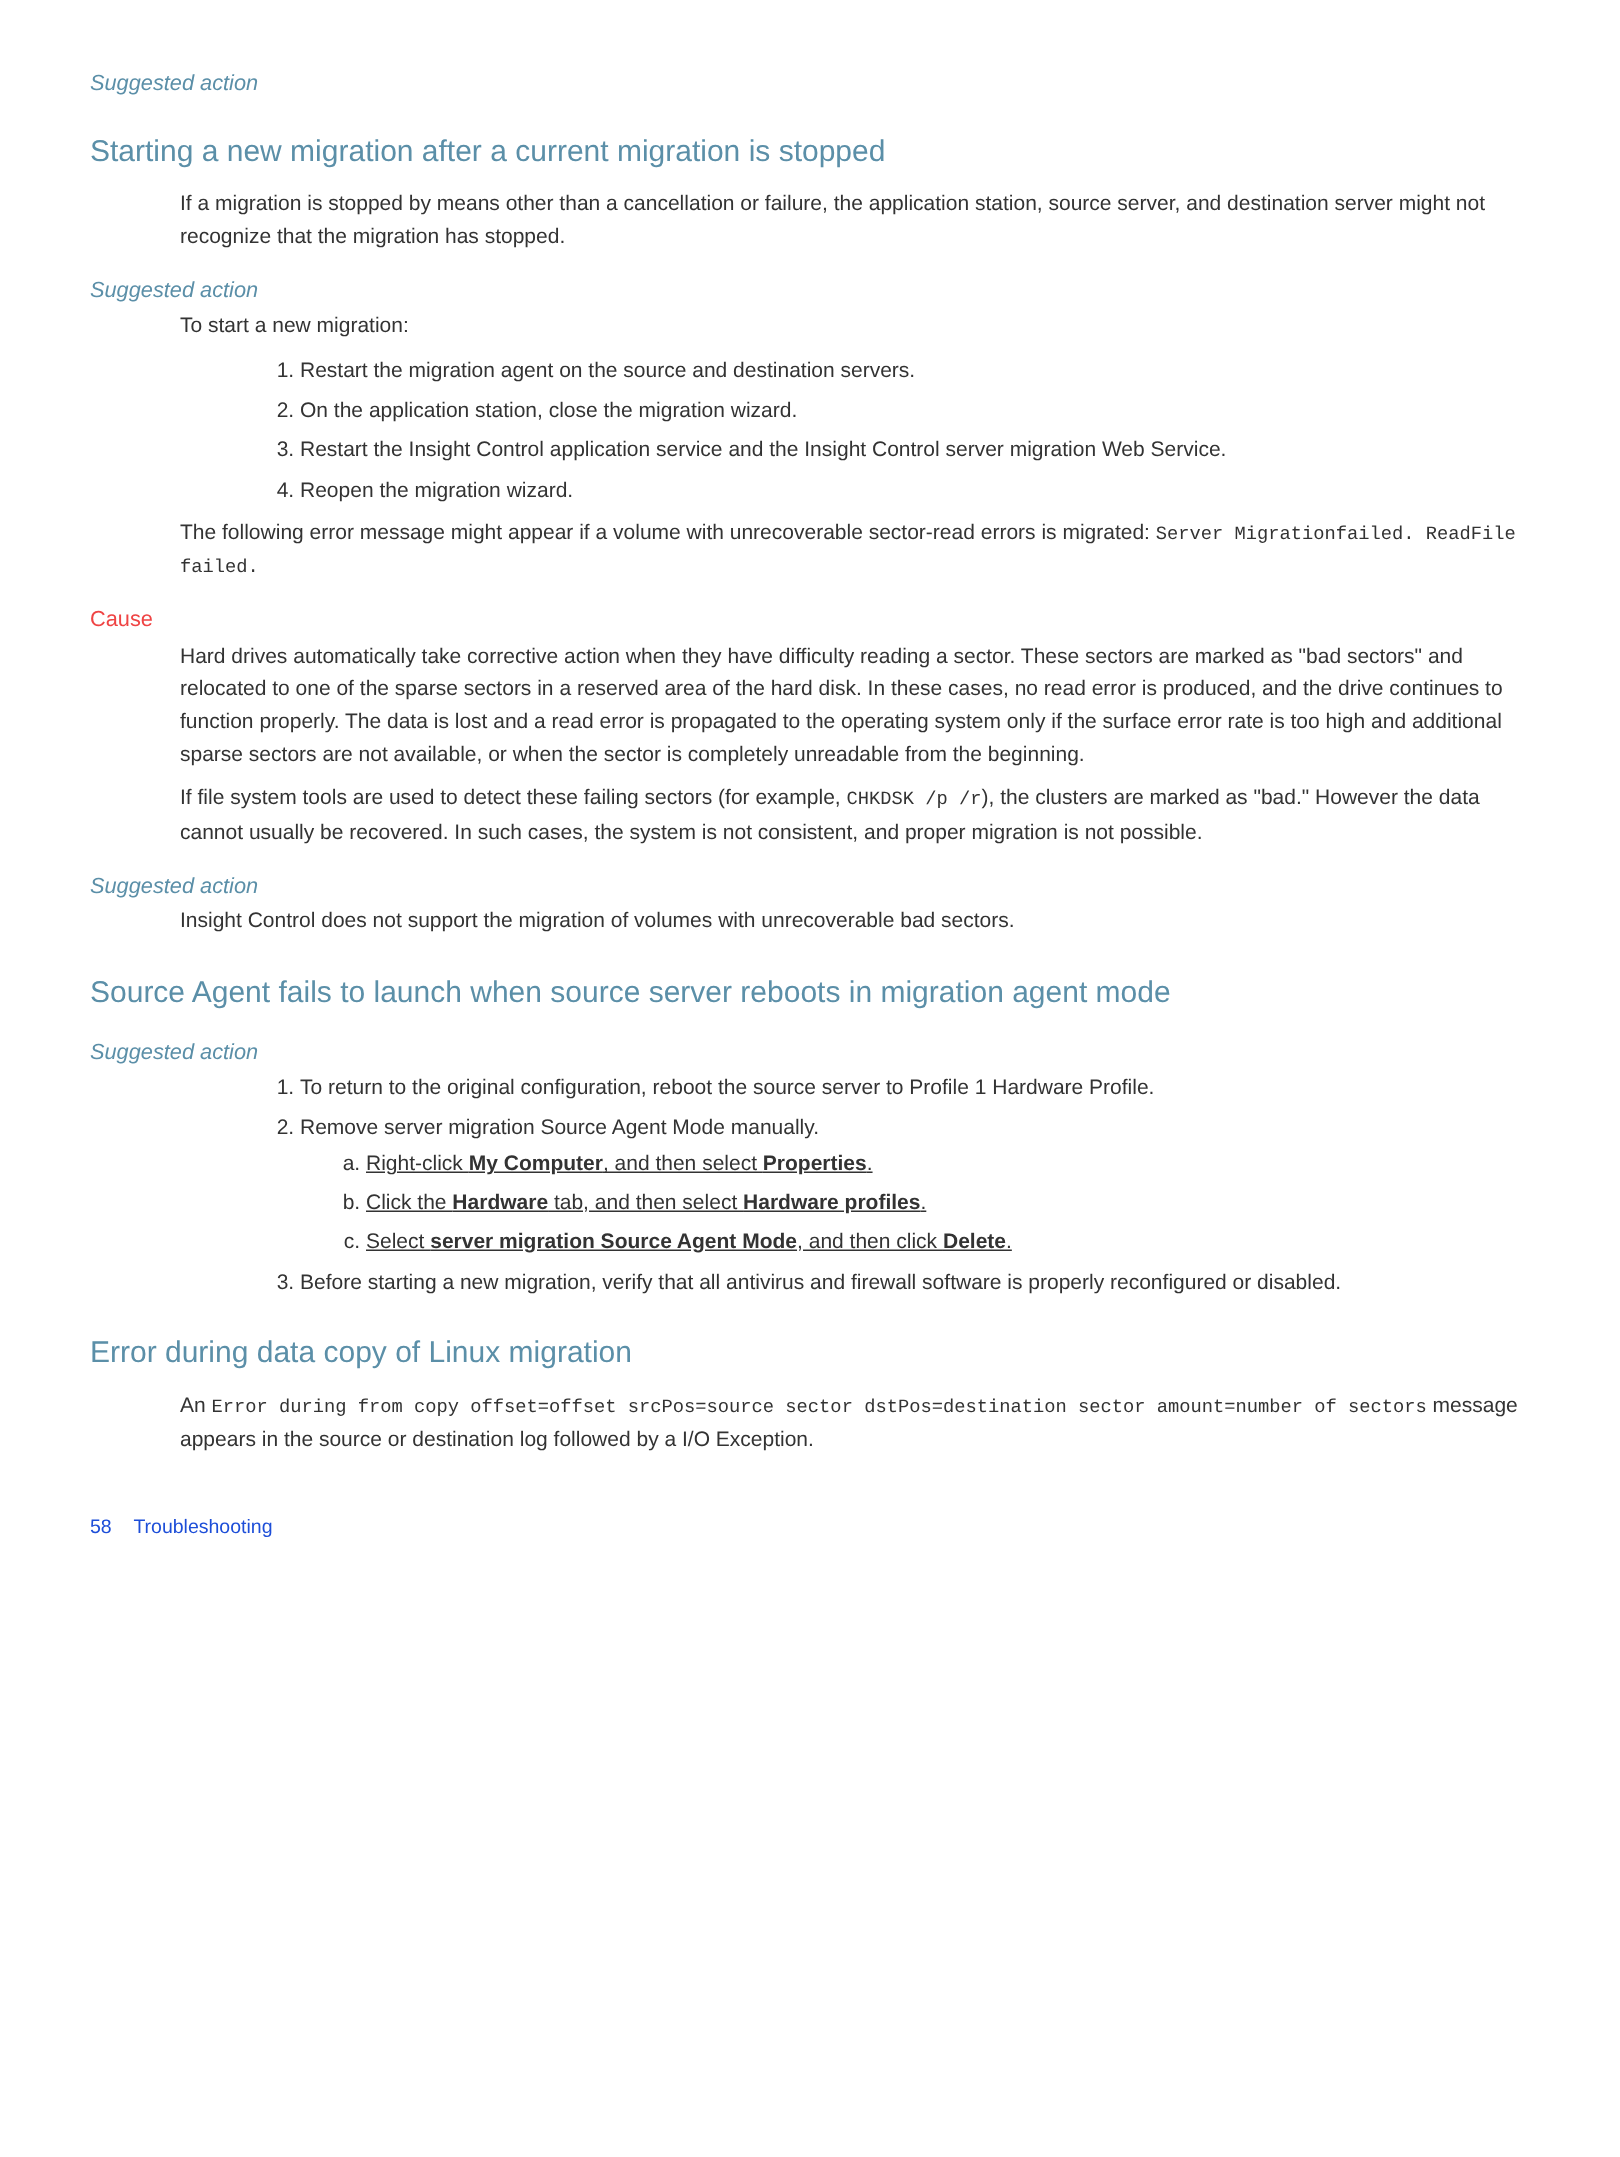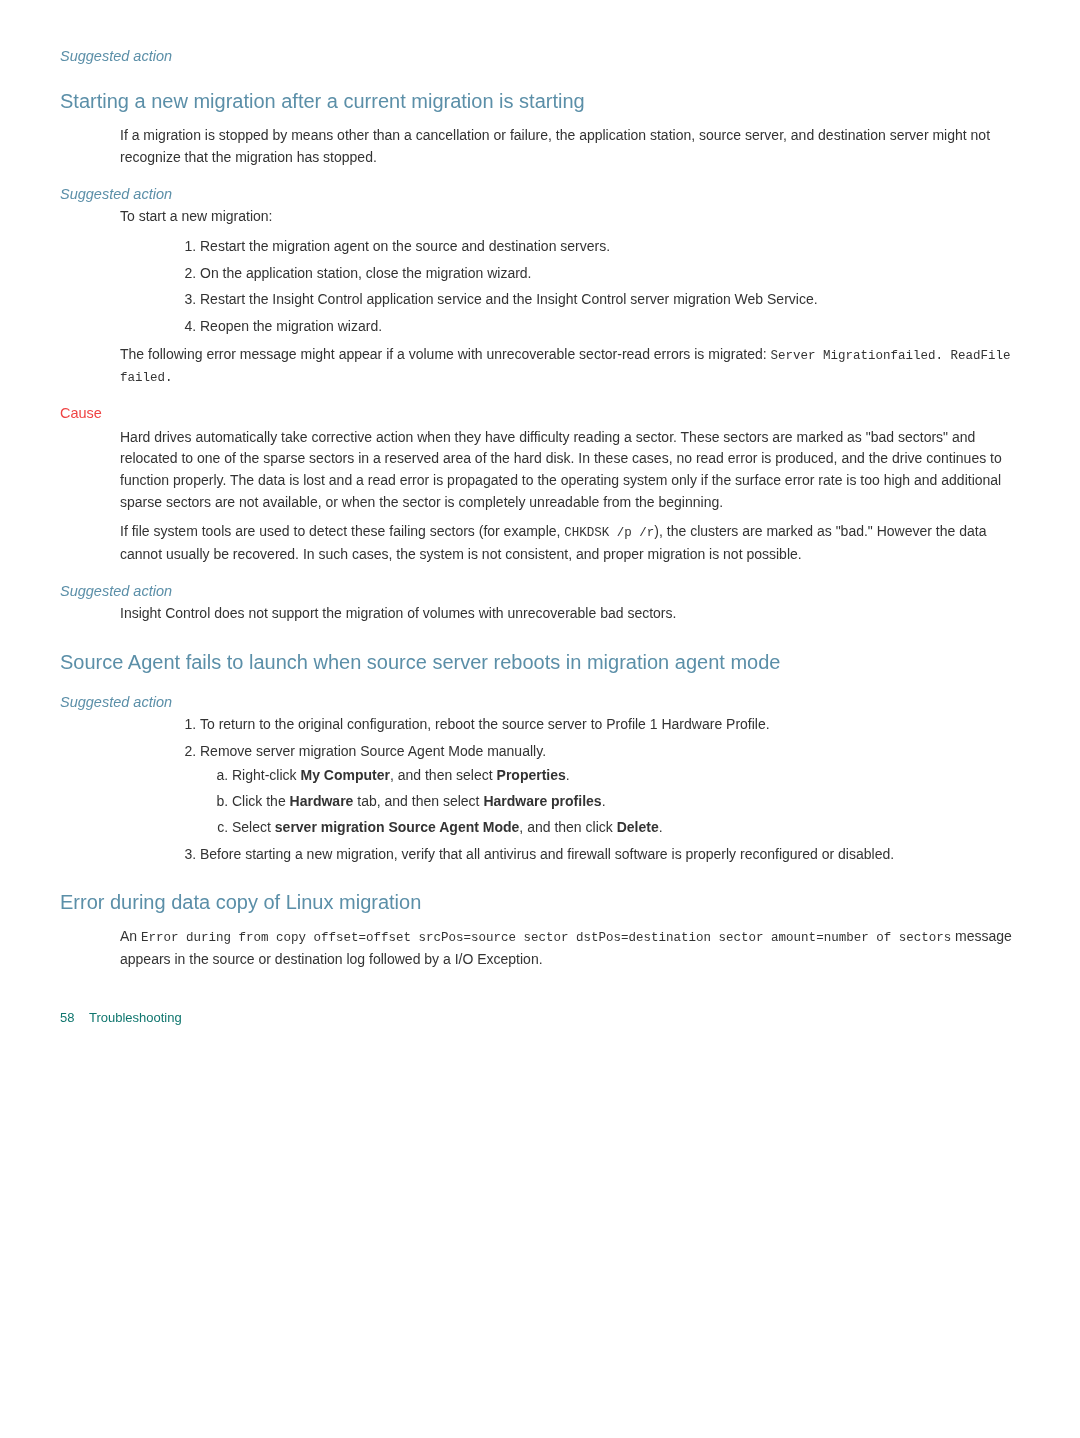--- a/index.html
+++ b/index.html
@@ -59,54 +59,55 @@
       margin-bottom: 6px;
     }
 
     ol.main-list li {
       margin-bottom: 5px;
       line-height: 1.55;
     }
 
     ol.alpha-list {
       list-style-type: lower-alpha;
-      margin-left: 32px;
+      margin-left: 44px;
       margin-top: 3px;
+      text-decoration: underline;
     }
 
     ol.alpha-list li {
       margin-bottom: 4px;
       line-height: 1.55;
     }
 
     .mono {
       font-family: 'Courier New', Courier, monospace;
       font-size: 12.5px;
       background: transparent;
     }
 
     .footer {
       margin-top: 40px;
       font-size: 13px;
-      color: #0f766e;
+      color: #1d4ed8;
     }
 
     strong {
       font-weight: bold;
     }
   </style>
 </head>
 <body>
 
 <div>
   <div class="suggested-action-heading">Suggested action</div>
 </div>
 
 <div>
-  <div class="section-heading-large">Starting a new migration after a current migration is starting</div>
+  <div class="section-heading-large">Starting a new migration after a current migration is stopped</div>
   <div class="indented">
     <p>If a migration is stopped by means other than a cancellation or failure, the application station, source server, and destination server might not recognize that the migration has stopped.</p>
   </div>
 </div>
 
 <div>
   <div class="suggested-action-heading">Suggested action</div>
   <div class="indented">
     <p>To start a new migration:</p>
     <ol class="main-list">

